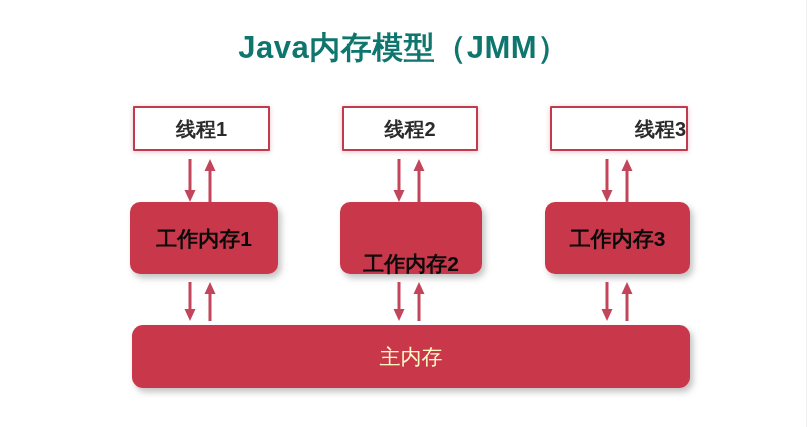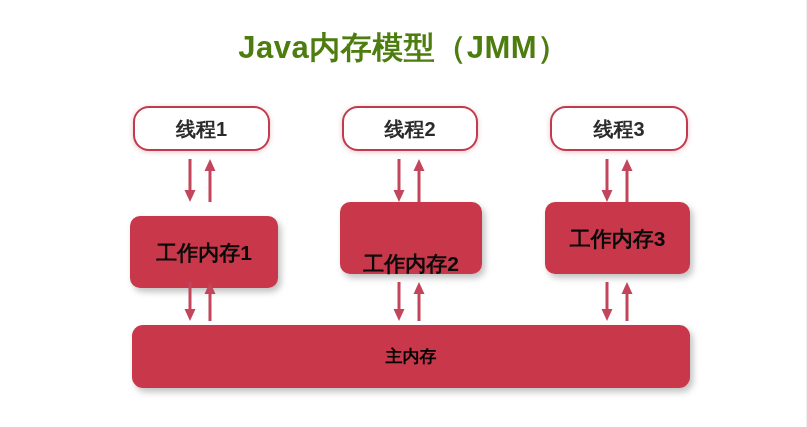--- a/index.html
+++ b/index.html
@@ -23,32 +23,32 @@
 
   
   #title {
     position: absolute;
     left: 0;
     top: 27px;
     width: 807px;
     text-align: center;
     font-size: 31px;
     font-weight: bold;
-    color: #4d7c0f;
+    color: #0f766e;
     letter-spacing: 0.5px;
     white-space: nowrap;
   }
 
   
   .thread-box {
     position: absolute;
     height: 45px;
     background: #ffffff;
     border: 2px solid #bf3b4e;
-    border-radius: 16px;
+    border-radius: 1px;
     box-shadow: 0 1px 5px rgba(191, 59, 78, 0.30);
     display: flex;
     align-items: center;
     justify-content: center;
     box-sizing: border-box;
   }
   .thread-label {
     font-size: 20px;
     font-weight: bold;
     color: #2b2b2b;
@@ -83,23 +83,23 @@
     height: 63px;
     background: #c9384a;
     border-radius: 11px;
     box-shadow: 3px 4px 6px rgba(120, 120, 120, 0.45);
     display: flex;
     align-items: center;
     justify-content: center;
     box-sizing: border-box;
   }
   #main-memory .mm-label {
-    font-size: 17px;
-    font-weight: bold;
-    color: #000000;
+    font-size: 21px;
+    font-weight: normal;
+    color: #fef9c3;
     line-height: 1;
   }
 
   
   .arrow-pair {
     position: absolute;
     width: 44px;
   }
   .arrow-pair svg {
     display: block;
@@ -123,21 +123,21 @@
         <line x1="11" y1="2" x2="11" y2="36" stroke="#c2455c" stroke-width="3"></line>
         <polygon points="11,45 5.5,33 16.5,33" fill="#c2455c"></polygon>
       </g>
       <g>
         <line x1="31" y1="45" x2="31" y2="11" stroke="#c2455c" stroke-width="3"></line>
         <polygon points="31,2 25.5,14 36.5,14" fill="#c2455c"></polygon>
       </g>
     </svg>
   </div>
 
-  <div class="wm-box" style="left:130px; top:202px; width:148px;margin-top:14px;">
+  <div class="wm-box" style="left:130px; top:202px; width:148px;">
     <span class="wm-label">工作内存1</span>
   </div>
 
   <div class="arrow-pair" style="left:179px; top:281px;">
     <svg width="44" height="42" viewBox="0 0 44 42">
       <g>
         <line x1="11" y1="1" x2="11" y2="31" stroke="#c2455c" stroke-width="3"></line>
         <polygon points="11,40 5.5,28 16.5,28" fill="#c2455c"></polygon>
       </g>
       <g>
@@ -174,21 +174,21 @@
         <line x1="11" y1="1" x2="11" y2="31" stroke="#c2455c" stroke-width="3"></line>
         <polygon points="11,40 5.5,28 16.5,28" fill="#c2455c"></polygon>
       </g>
       <g>
         <line x1="31" y1="40" x2="31" y2="10" stroke="#c2455c" stroke-width="3"></line>
         <polygon points="31,1 25.5,13 36.5,13" fill="#c2455c"></polygon>
       </g>
     </svg>
   </div>
 
-  <div class="thread-box" style="left:550px; top:106px; width:138px;">
+  <div class="thread-box" style="left:550px; top:106px; width:138px;justify-content:flex-end;">
     <span class="thread-label">线程3</span>
   </div>
 
   <div class="arrow-pair" style="left:596px; top:157px;">
     <svg width="44" height="48" viewBox="0 0 44 48">
       <g>
         <line x1="11" y1="2" x2="11" y2="36" stroke="#c2455c" stroke-width="3"></line>
         <polygon points="11,45 5.5,33 16.5,33" fill="#c2455c"></polygon>
       </g>
       <g>

